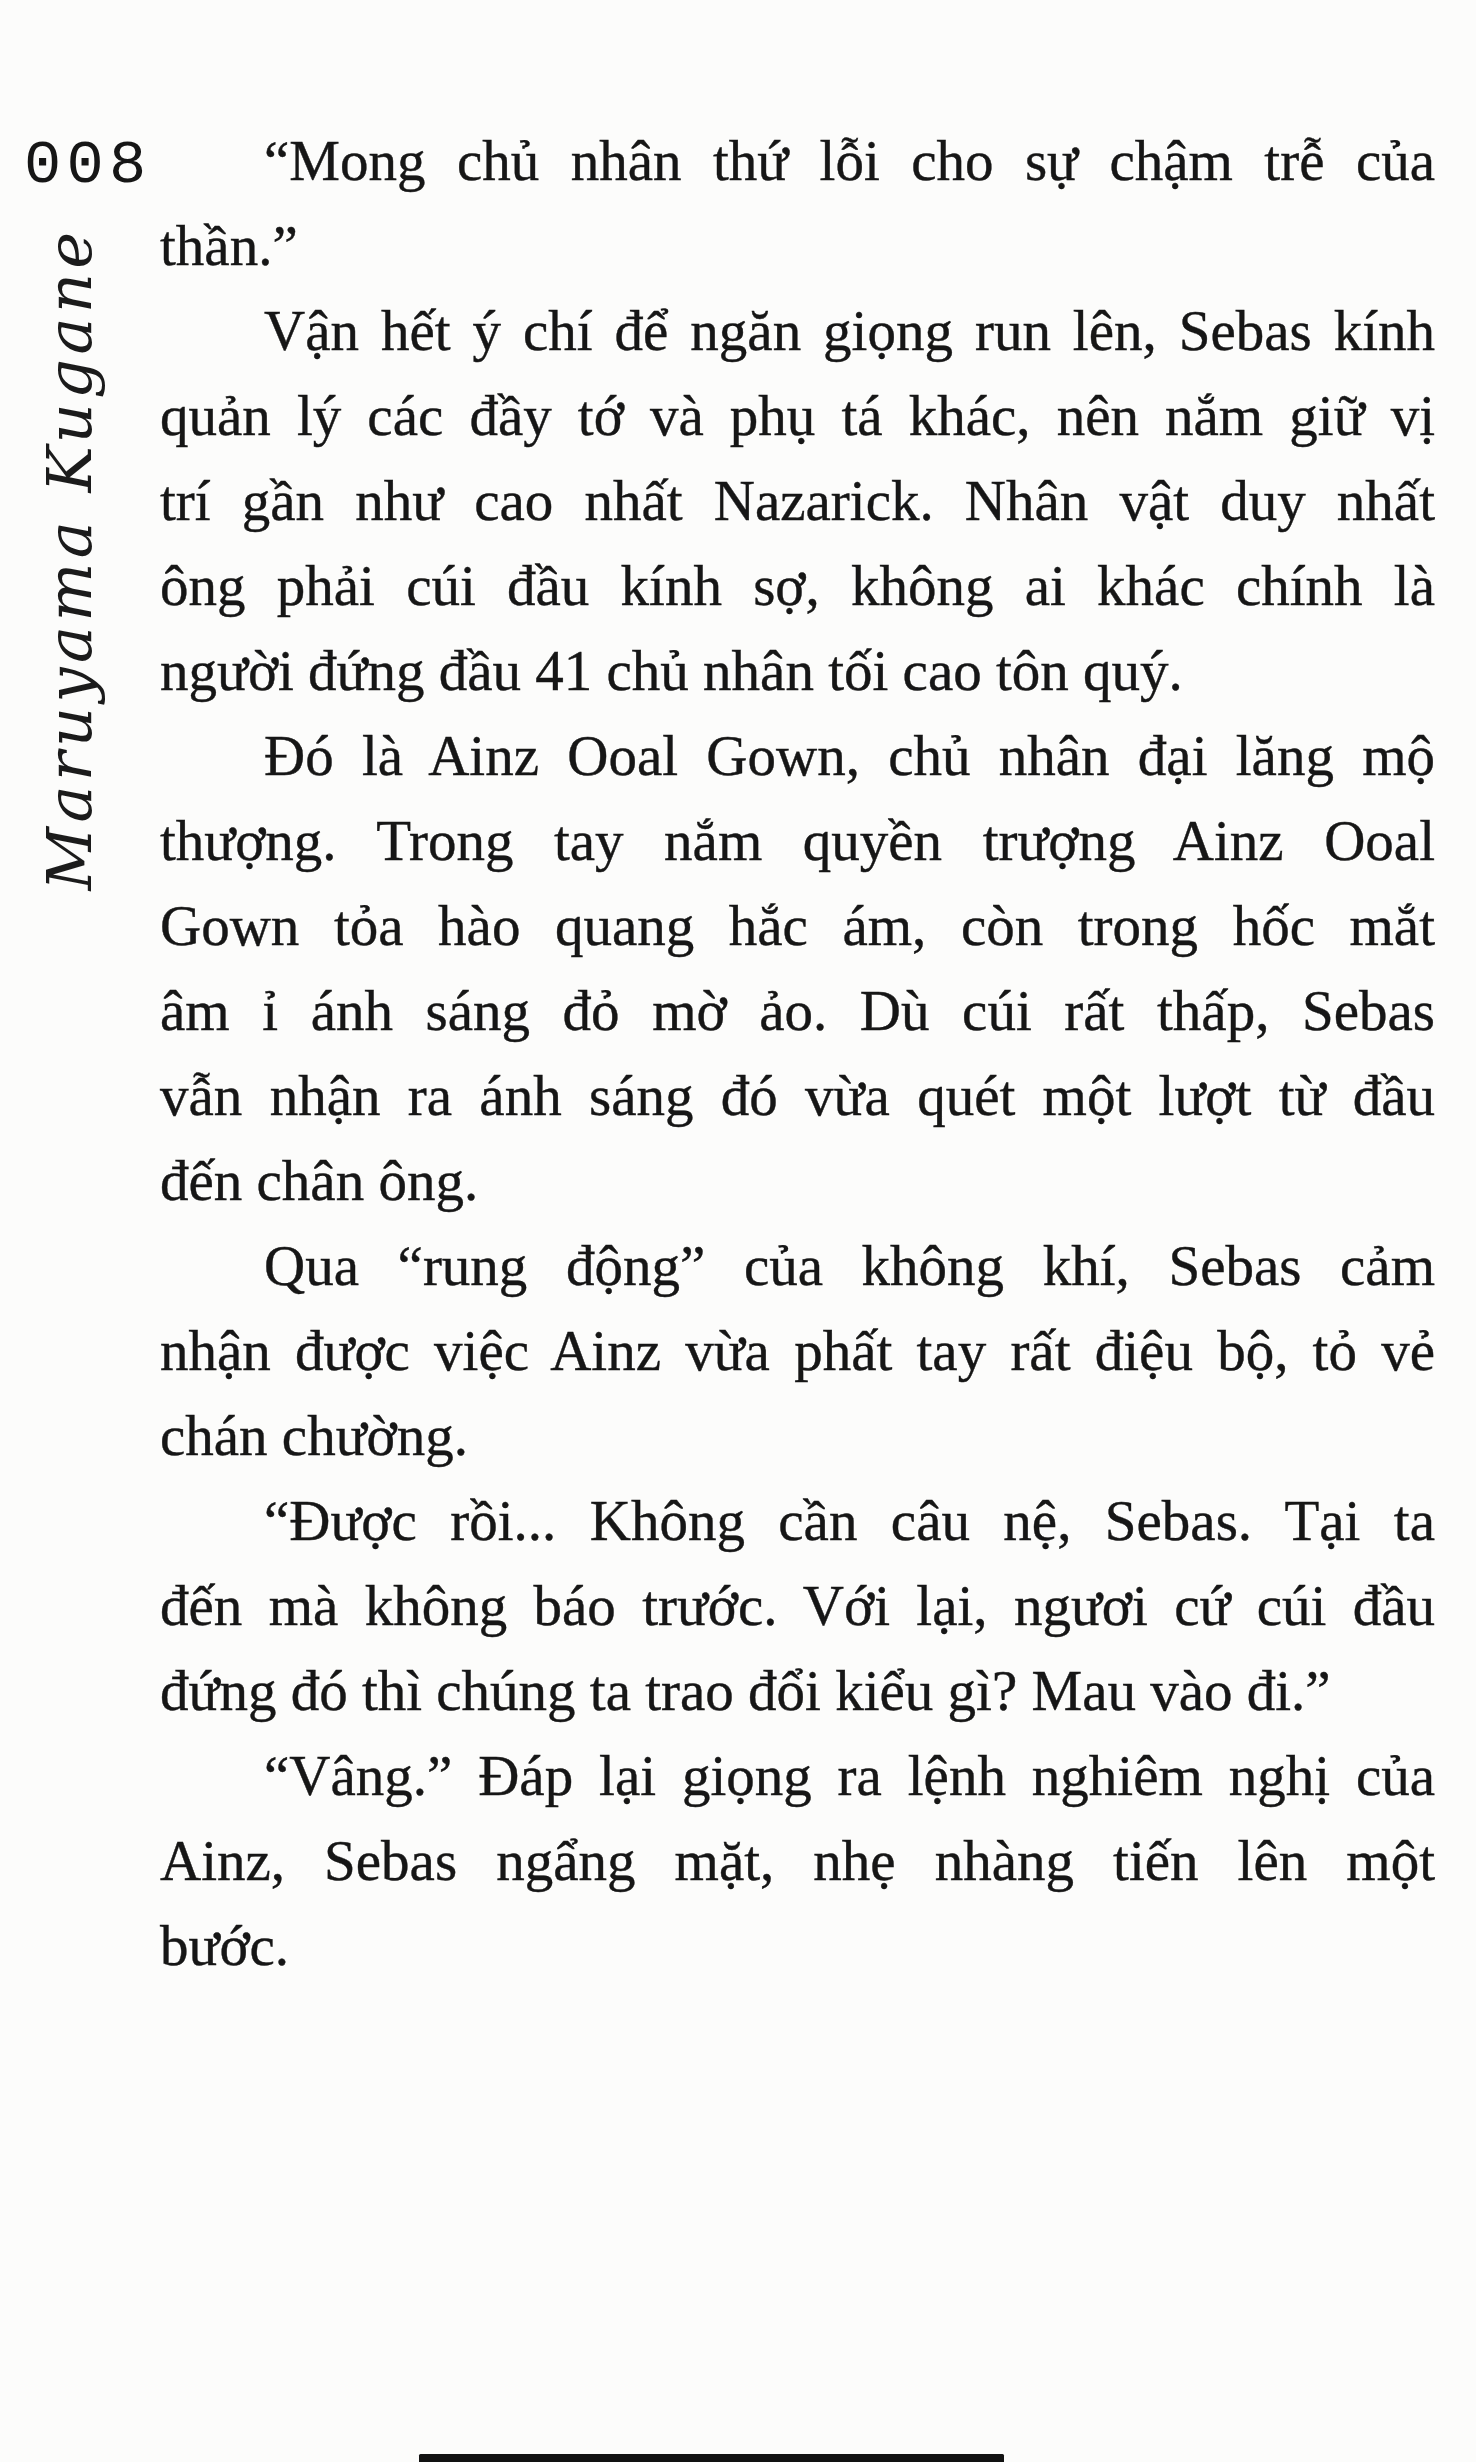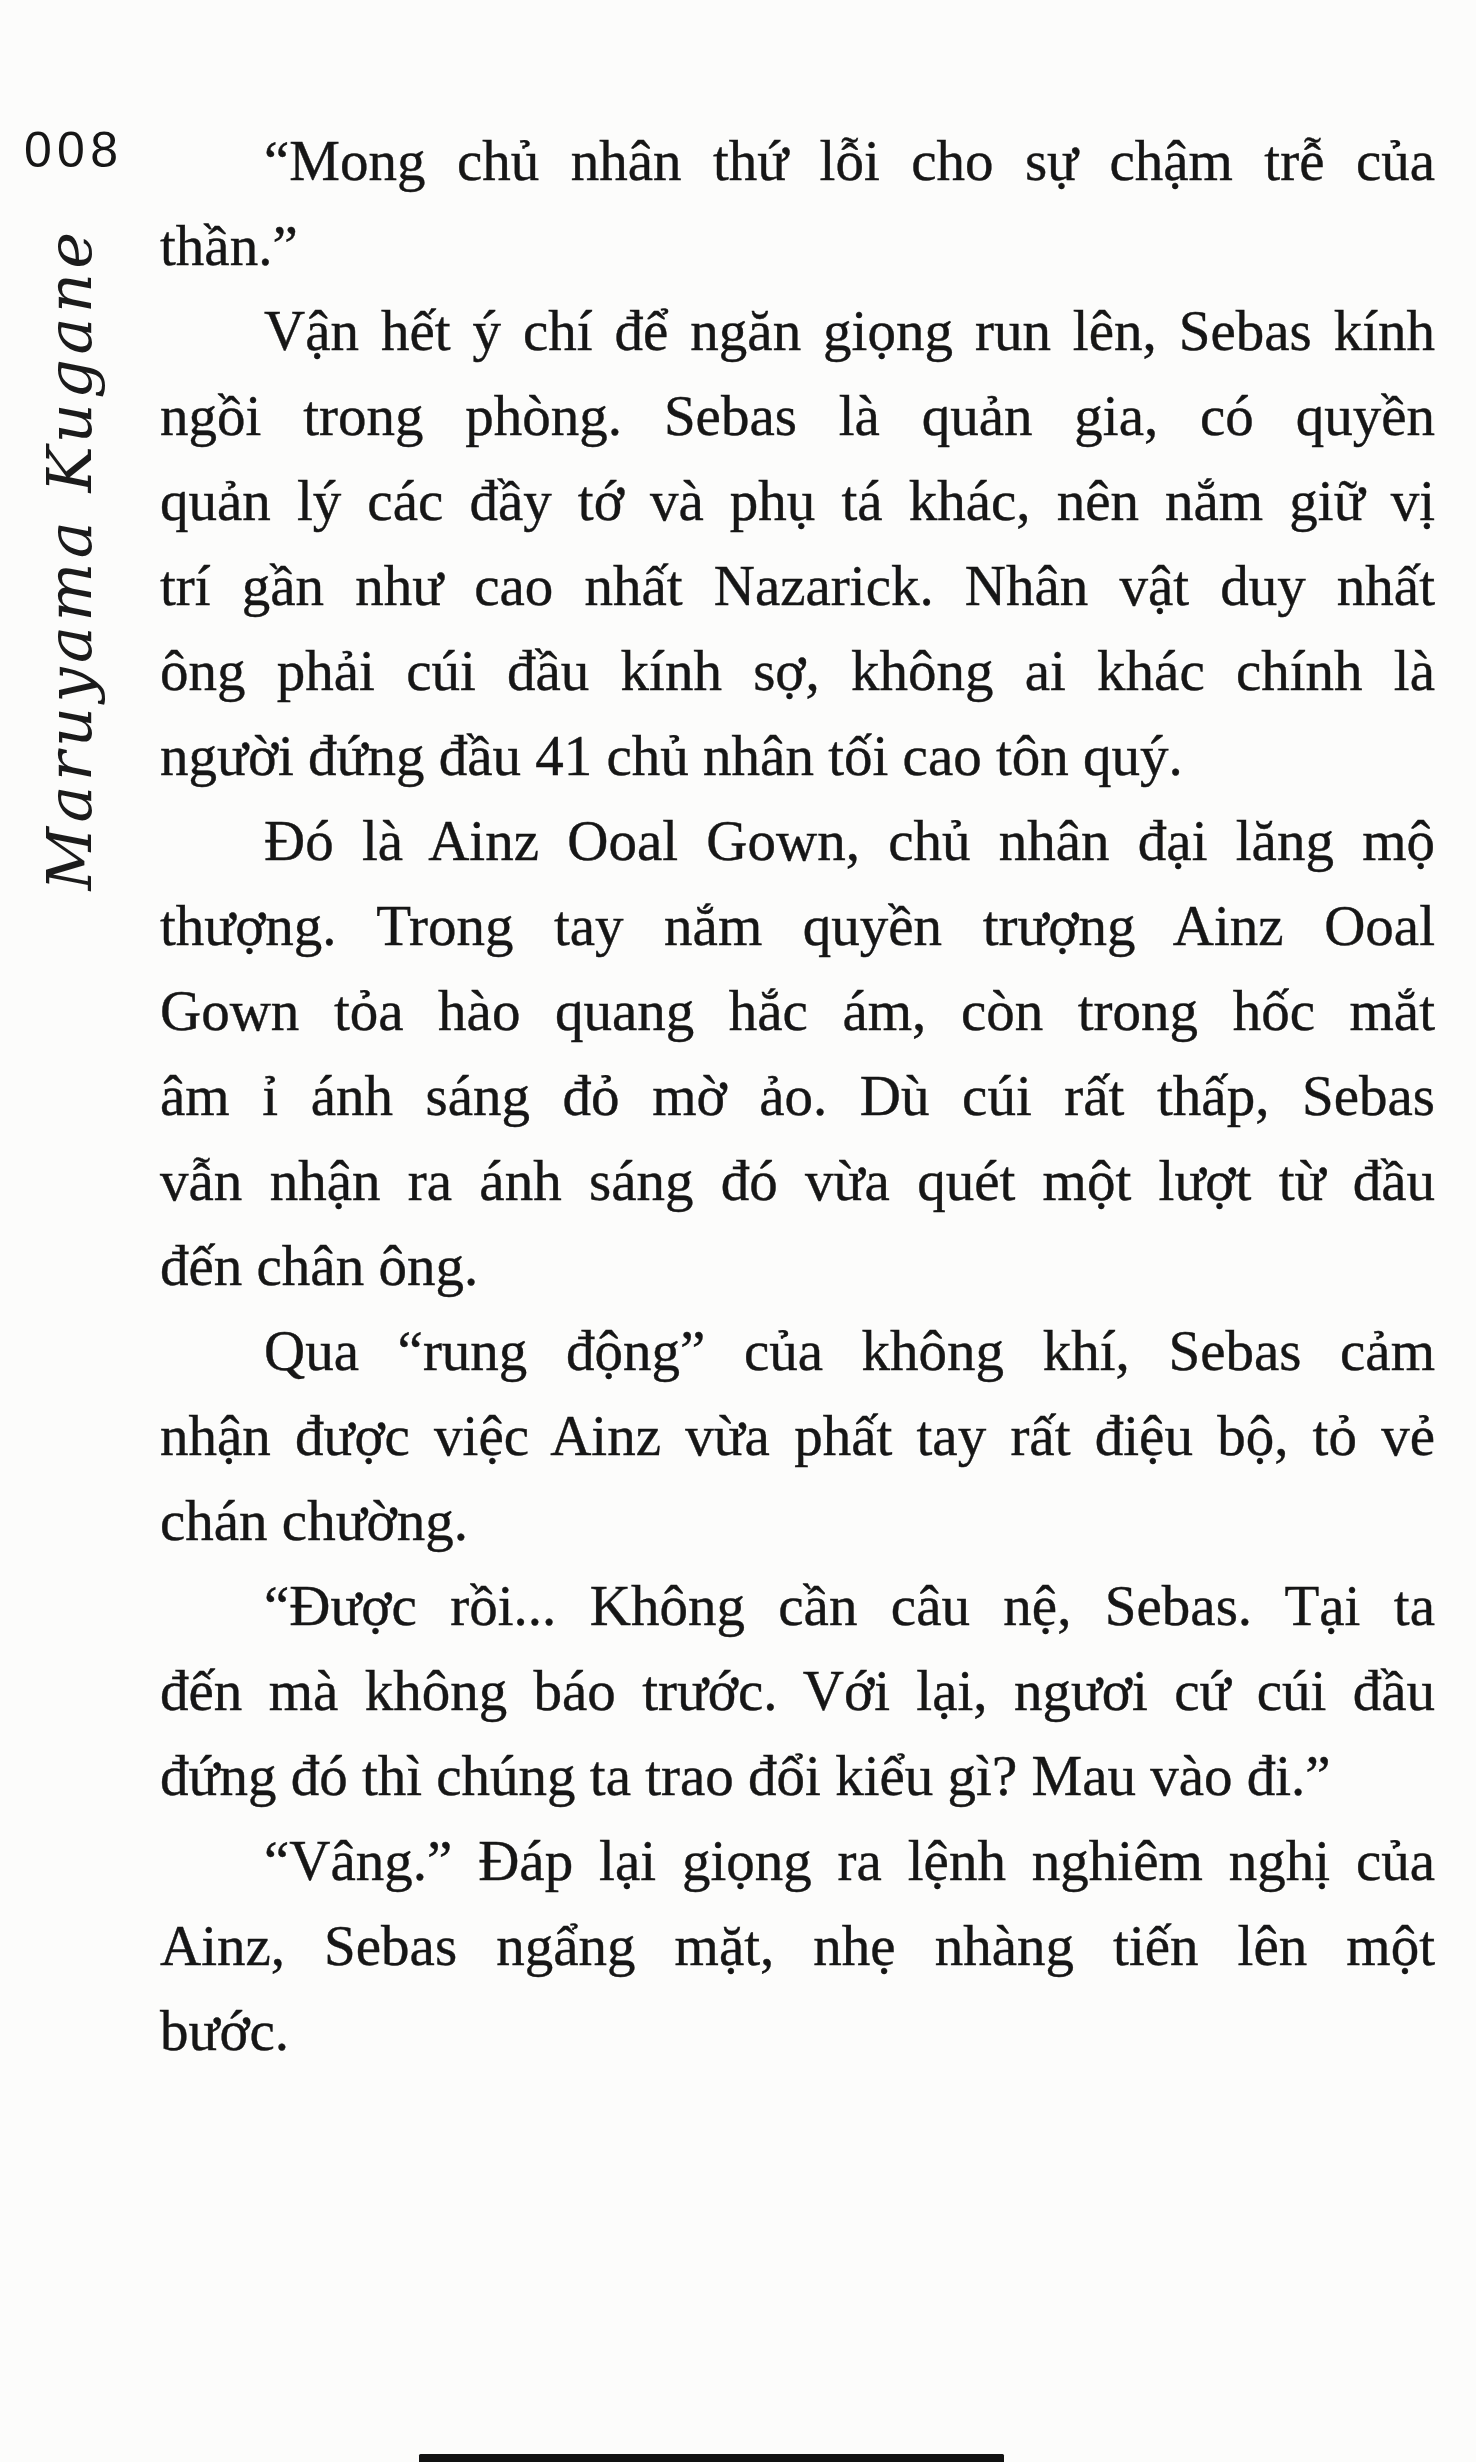--- a/index.html
+++ b/index.html
@@ -12,24 +12,24 @@
     background:var(--paper);
     overflow:hidden;position:relative;
     font-family:"Liberation Serif","DejaVu Serif",serif;
     color:var(--ink);
   }
   .page{
     position:absolute;inset:0;
   }
   .page-number{
     position:absolute;
-    left:24px;top:121px;
-    font-size:50px;
+    left:24px;top:130px;
+    font-size:62px;
     letter-spacing:5.3px;
-    font-family:Liberation Sans, sans-serif;
+    font-family:Liberation Mono, monospace;
     color:var(--ink);
   }
   .author-margin{
     position:absolute;
     left:69px;top:559px;
     transform:translate(-50%,-50%) rotate(-90deg);
     white-space:nowrap;
     font-style:italic;
     font-family:"DejaVu Serif","Liberation Serif",serif;
     font-size:62px;
@@ -70,21 +70,20 @@
 
   <div class="author-margin">Maruyama Kugane</div>
 
   <div class="page-text">
       <div class="paragraph">
         <div class="line indent">“Mong chủ nhân thứ lỗi cho sự chậm trễ của</div>
         <div class="line para-end">thần.”</div>
       </div>
       <div class="paragraph">
         <div class="line indent">Vận hết ý chí để ngăn giọng run lên, Sebas kính</div>
-        <div class="line">ngồi trong phòng. Sebas là quản gia, có quyền</div>
         <div class="line">quản lý các đầy tớ và phụ tá khác, nên nắm giữ vị</div>
         <div class="line">trí gần như cao nhất Nazarick. Nhân vật duy nhất</div>
         <div class="line">ông phải cúi đầu kính sợ, không ai khác chính là</div>
         <div class="line para-end">người đứng đầu 41 chủ nhân tối cao tôn quý.</div>
       </div>
       <div class="paragraph">
         <div class="line indent">Đó là Ainz Ooal Gown, chủ nhân đại lăng mộ</div>
         <div class="line">thượng. Trong tay nắm quyền trượng Ainz Ooal</div>
         <div class="line">Gown tỏa hào quang hắc ám, còn trong hốc mắt</div>
         <div class="line">âm ỉ ánh sáng đỏ mờ ảo. Dù cúi rất thấp, Sebas</div>

